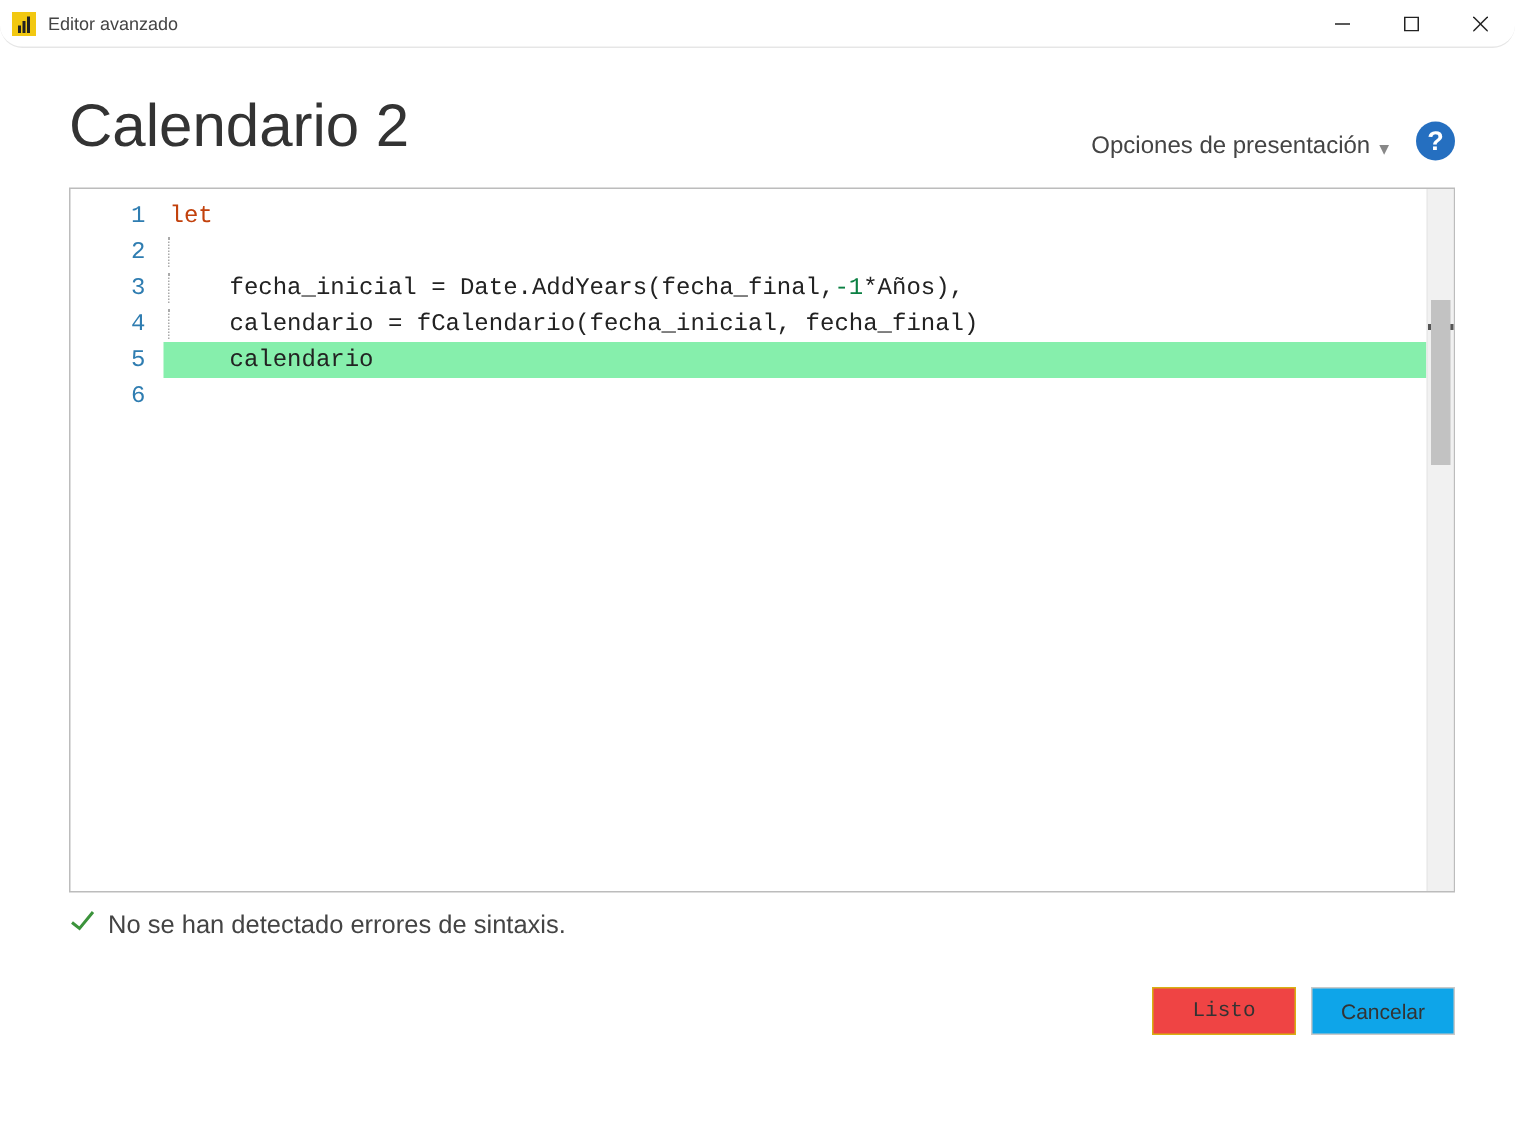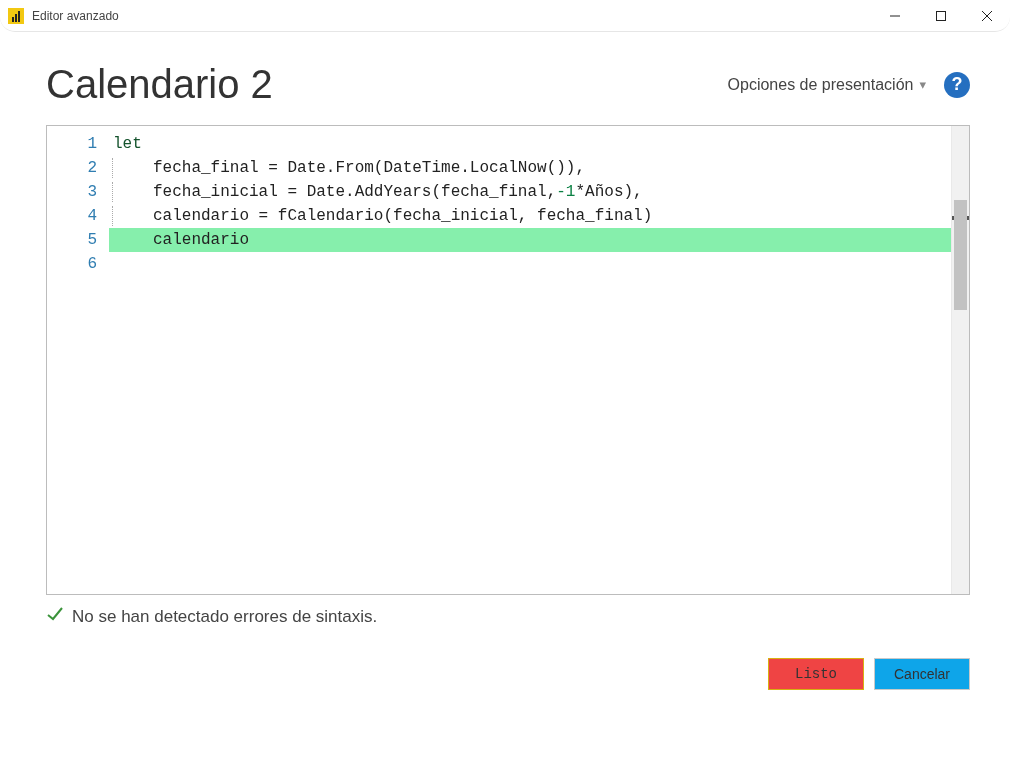--- a/index.html
+++ b/index.html
@@ -57,21 +57,21 @@
   }
   .win-btn svg { stroke: #222; fill: none; }
   .content {
     padding: 30px 40px 20px 46px;
     height: calc(100% - 32px);
     display: flex;
     flex-direction: column;
   }
   .header-row {
     display: flex;
-    align-items: center;
+    align-items: flex-end;
     margin-bottom: 18px;
   }
   .query-title {
     font-size: 40px;
     font-weight: 300;
     color: #333;
     flex: 1;
     letter-spacing: 0px;
   }
   .display-options {
@@ -128,21 +128,21 @@
   .code-line {
     height: 24px;
     line-height: 24px;
     padding-left: 4px;
     white-space: pre;
   }
   .code-line.active {
     background: #86efac;
     position: relative;
   }
-  .kw { color: #14532d; }
+  .kw { color: #c2410c; }
   .num { color: #0b8043; }
   .indent { display: inline-block; width: 40px; }
   .pipe {
     position: absolute;
     left: 3px;
     top: 2px;
     bottom: 2px;
     width: 0;
     border-left: 1px dotted #aaa;
   }
@@ -247,21 +247,21 @@
     <div class="gutter">
       <div>1</div>
       <div>2</div>
       <div>3</div>
       <div>4</div>
       <div>5</div>
       <div>6</div>
     </div>
     <div class="code-area">
       <div class="code-line"><span class="kw">let</span></div>
-      <div class="code-line" style="position:relative"><span class="pipe"></span><span class="indent"></span><span>fecha_final = Date.From(DateTime.LocalNow()),</span></div>
+      <div class="code-line" style="position:relative"><span class="pipe"></span><span class="indent"></span></div>
       <div class="code-line" style="position:relative"><span class="pipe"></span><span class="indent"></span><span>fecha_inicial = Date.AddYears(fecha_final,</span><span class="num">-1</span><span>*Años),</span></div>
       <div class="code-line" style="position:relative"><span class="pipe"></span><span class="indent"></span><span>calendario = fCalendario(fecha_inicial, fecha_final)</span></div>
       <div class="code-line active"><span class="indent"></span><span>calendario</span></div>
     </div>
     <div class="scroll-track">
       <div class="scroll-marker"></div>
       <div class="scroll-thumb"></div>
     </div>
   </div>
 

